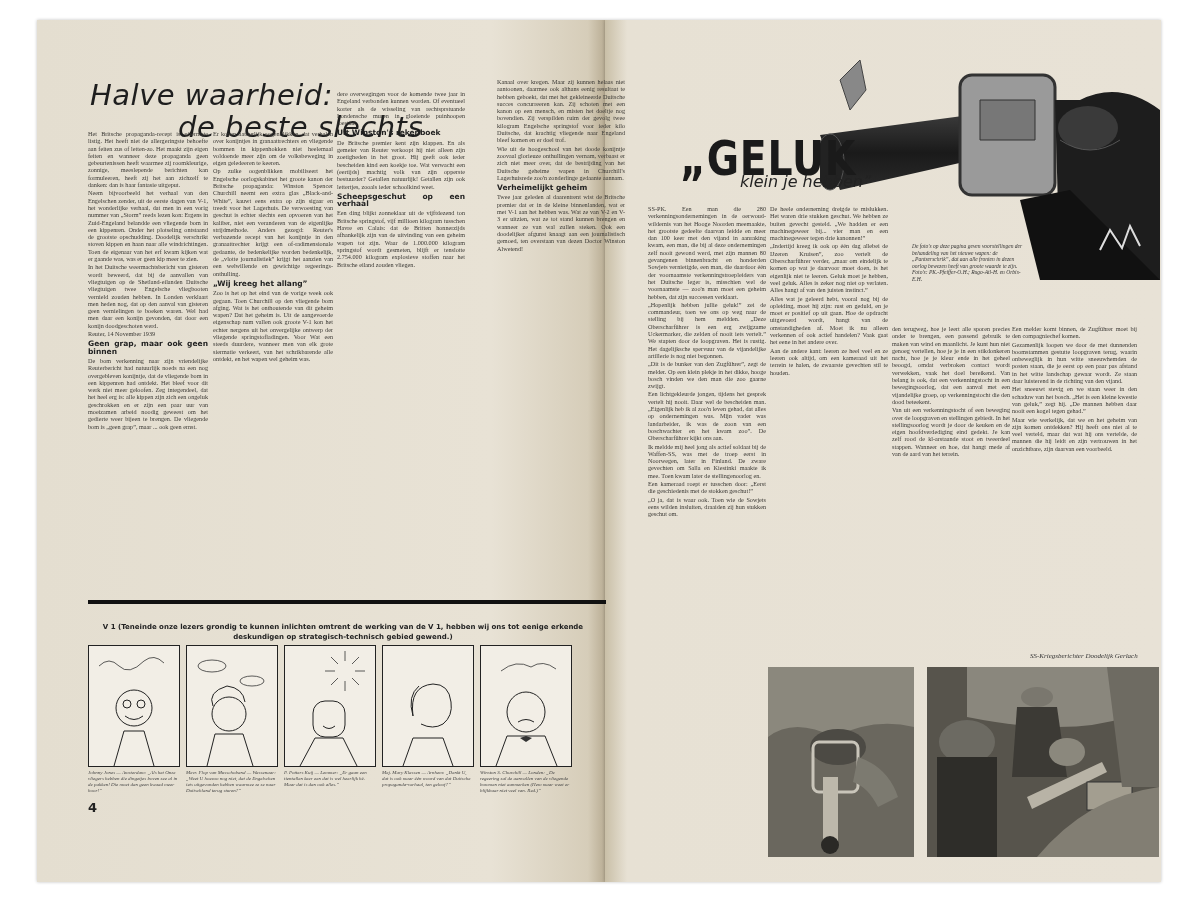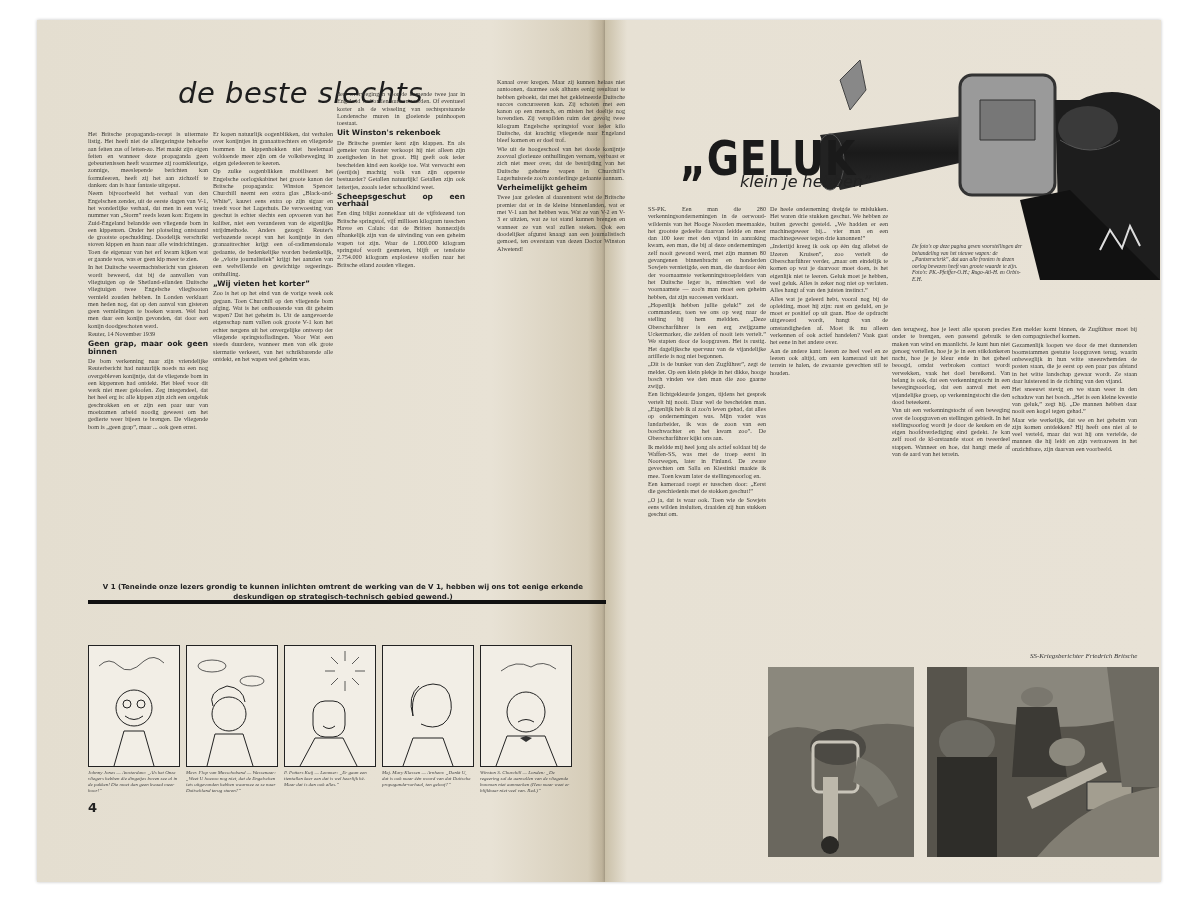--- a/index.html
+++ b/index.html
@@ -22,21 +22,21 @@
     font-family:"DejaVu Sans", sans-serif; font-style:italic; font-weight:300;
     font-size:29px; color:#1e1e1e; letter-spacing:0.5px;
   }
   .headline-left .l2 { display:block; margin-left:88px; margin-top:-2px; }
 
   .col { position:absolute; font-size:6.2px; line-height:7.3px; color:#3a3834; text-align:justify; overflow:hidden; }
   .col p { margin:0 0 1px 0; }
   .subhead { font-family:"DejaVu Sans", sans-serif; font-weight:bold; font-size:7.5px; color:#222; margin:3px 0 2px 0; display:block; }
 
   .rule { position:absolute; left:88px; top:600px; width:518px; height:4px; background:#111; }
-  .caption-strip { position:absolute; left:88px; top:582px; width:510px; font-family:"DejaVu Sans", sans-serif; font-size:7px; font-weight:bold; color:#222; text-align:center; line-height:10px; }
+  .caption-strip { position:absolute; left:88px; top:622px; width:510px; font-family:"DejaVu Sans", sans-serif; font-size:7px; font-weight:bold; color:#222; text-align:center; line-height:10px; }
 
   .cartoons { position:absolute; left:88px; top:645px; display:flex; gap:6px; }
   .cartoon { width:90px; height:120px; border:1.5px solid #222; background:#f2eee6; position:relative; overflow:hidden; }
   .cartoon svg { width:100%; height:100%; }
   .cap-row { position:absolute; left:88px; top:770px; display:flex; gap:6px; }
   .cap { width:92px; font-size:5px; line-height:6px; font-style:italic; color:#444; }
 
   .pagenum { position:absolute; left:88px; top:800px; font-family:"DejaVu Sans", sans-serif; font-weight:bold; font-size:13px; color:#222; }
 
   .geluk { position:absolute; left:680px; top:130px; font-family:"DejaVu Sans", sans-serif; font-weight:900; font-size:48px; color:#1a1a1a; letter-spacing:1px; transform:scaleX(0.82); transform-origin:left top; }
@@ -48,36 +48,37 @@
   .byline { position:absolute; left:1030px; top:652px; font-size:7px; font-style:italic; color:#333; }
 </style>
 </head>
 <body>
 
 <div class="page left"></div>
 
 <div class="page right"></div>
 
 <div class="headline-left">
+  <span>Halve waarheid:</span>
   <span class="l2">de beste slechts</span>
 </div>
 
 <div class="col" style="left:88px; top:130px; width:120px; height:468px;">
   <p>Het Britsche propaganda-recept is uitermate listig. Het heeft niet de allergeringste behoefte aan feiten zus of letten-zo. Het maakt zijn eigen feiten en wanneer deze propaganda geen gebeurtenissen heeft waarmee zij roomkleurige, zonnige, meeslepende berichten kan formuleeren, heeft zij het aan zichzelf te danken: dan is haar fantasie uitgeput.</p>
   <p>Neem bijvoorbeeld het verhaal van den Engelschen zender, uit de eerste dagen van V-1, het wonderlijke verhaal, dat men in een vorig nummer van „Storm” reeds lezen kon: Ergens in Zuid-Engeland belandde een vliegende bom in een kippenren. Onder het plotseling ontstaand de grootste opschudding. Doodelijk verschrikt stoven kippen en haan naar alle windrichtingen. Toen de eigenaar van het erf kwam kijken wat er gaande was, was er geen kip meer te zien.</p>
   <p>In het Duitsche weermachtsbericht van gisteren wordt beweerd, dat bij de aanvallen van vliegtuigen op de Shetland-eilanden Duitsche vliegtuigen twee Engelsche vliegbooten vernield zouden hebben. In Londen verklaart men heden nog, dat op den aanval van gisteren geen vernielingen te boeken waren. Wel had men daar een konijn gevonden, dat door een konijn doodgeschoten werd.</p>
   <p>Reuter, 14 November 1939</p>
   <span class="subhead">Geen grap, maar ook geen binnen</span>
   <p>De bom verkenning naar zijn vriendelijke Reuterbericht had natuurlijk noeds na een nog overgebleven konijntje, dat de vliegende bom in een kippenren had ontdekt. Het bleef voor dit werk niet meer geloofen. Zeg integendeel, dat het heel erg is: alle kippen zijn zich een ongeluk geschrokken en er zijn een paar uur van moeizamen arbeid noodig geweest om het gedierte weer bijeen te brengen. De vliegende bom is „geen grap”, maar ... ook geen ernst.</p>
 </div>
 
 <div class="col" style="left:213px; top:130px; width:120px; height:468px;">
   <p>Er kopen natuurlijk oogenblikken, dat verhalen over konijntjes in granaattrechters en vliegende bommen in kippenhokken niet heelemaal voldoende meer zijn om de volksbeweging in eigen geledeeren te keeren.</p>
   <p>Op zulke oogenblikken mobiliseert het Engelsche oorlogskabinet het groote kanon der Britsche propaganda: Winston Spencer Churchill neemt een extra glas „Black-and-White”, kauwt eens extra op zijn sigaar en treedt voor het Lagerhuis. De verwoesting van geschut is echter slechts een opvoeren van het kaliber, niet een veranderen van de eigenlijke strijdmethode. Anders gezegd: Reuter's verbazende recept van het konijntje in den granaattrechter krijgt een of-radimensionale gedaante, de bedenkelijke worden bedenkelijk, de „vlotte journalistiek” krijgt het aanzien van een welwillende en gewichtige regeerings-onthulling.</p>
-  <span class="subhead">„Wij vieten het korter”</span>
+  <span class="subhead">„Wij kreeg het allang”</span>
   <p>Zoo is het op het eind van de vorige week ook gegaan. Toen Churchill op den vliegende bom afging. Wat is het onthoutende van dit geheim wapen? Dat het geheim is. Uit de aangevoerde eigenschap nam vallen ook groote V-1 kon het echter nergens uit het onvergelijke ontwerp der vliegende springstofladingen. Voor Wat een steeds duurdere, wanneer men van elk grote siermatie verkeert, van het schrikbarende alle ontdekt, en het wapen wel geheim was.</p>
 </div>
 
 <div class="col" style="left:337px; top:90px; width:128px; height:520px;">
   <p>dere overwegingen voor de komende twee jaar in Engeland verbonden kunnen worden. Of eventueel korter als de wisseling van rechtsprstuande Londensche muren in gloeiende puinhoopen toestaat.</p>
   <span class="subhead">Uit Winston's rekenboek</span>
   <p>De Britsche premier kent zijn klappen. En als gemeier van Reuter verkoopt hij niet alleen zijn zoetigheden in het groot. Hij geeft ook ieder bescheiden kind een koekje toe. Wat verwacht een (eertijds) machtig volk van zijn opperste bestuurder? Getallen natuurlijk! Getallen zijn ook lettertjes, zooals ieder schoolkind weet.</p>
   <span class="subhead">Scheepsgeschut op een verhaal</span>
   <p>Een ding blijkt zonneklaar uit de vijftdezend ton Britsche springstof, vijf millioen kilogram tusschen Havre en Calais: dat de Britten honnerzijds afhankelijk zijn van de uitvinding van een geheim wapen tot zijn. Waar de 1.000.000 kilogram springstof wordt gesmeten, blijft er tenslotte 2.754.000 kilogram explosieve stoffen naar het Britsche eiland zouden vliegen.</p>
 </div>
@@ -210,21 +211,21 @@
   <p>Van uit een verkenningstocht of een beweging over de loopgraven en stellingen gebiedt. In het stellingsoorlog wordt je door de keuken en de eigen hoofdverdediging eind gedekt. Je kan zelf rood de kl-arstaande stoot en tweerdeel stappen. Wanneer en hoe, dat hangt mede af van de aard van het terrein.</p>
 </div>
 
 <div class="col" style="left:1012px; top:325px; width:125px; height:322px;">
   <p>Een melder komt binnen, de Zugführer moet bij den compagniechef komen.</p>
   <p>Gezamenlijk loopen we door de met dunnenden boomstammen gestutte loopgraven terug, waarin onbeweglijk in hun witte sneeuwhemden de posten staan, die je eerst op een paar pas afstand in het witte landschap gewaar wordt. Ze staan daar luisterend in de richting van den vijand.</p>
   <p>Het sneeuwt stevig en we staan weer in den schaduw van het bosch. „Het is een kleine kwestie van geluk,” zegt hij. „De mannen hebben daar nooit een kogel tegen gehad.”</p>
   <p>Maar wie werkelijk, dat we en het geheim van zijn komen ontdekken? Hij heeft ons niet al te veel verteld, maar dat wat hij ons vertelde, de mannen die hij leidt en zijn vertrouwen in het onzichtbare, zijn daarvan een voorbeeld.</p>
 </div>
 
-<div class="byline">SS-Kriegsberichter Friedrich Britsche</div>
+<div class="byline">SS-Kriegsberichter Doodelijk Gerlach</div>
 
 <div class="photo" style="left:768px; top:667px; width:146px; height:190px; background:#5d5a52;">
   <svg viewBox="0 0 146 190" width="146" height="190">
     <rect width="146" height="190" fill="#6a675e"></rect>
     <path d="M0 0 h146 v60 q-40 -10 -80 10 q-40 -20 -66 0 z" fill="#8b887d"></path>
     <ellipse cx="70" cy="80" rx="28" ry="18" fill="#4c4a44"></ellipse>
     <rect x="45" y="75" width="45" height="50" rx="6" fill="none" stroke="#c9c5ba" stroke-width="3"></rect>
     <rect x="55" y="110" width="15" height="70" fill="#bdb8ab"></rect>
     <circle cx="62" cy="178" r="9" fill="#2a2926"></circle>
     <path d="M90 90 q30 10 40 40 l-20 10 q-10 -20 -25 -25 z" fill="#7c7a70"></path>

